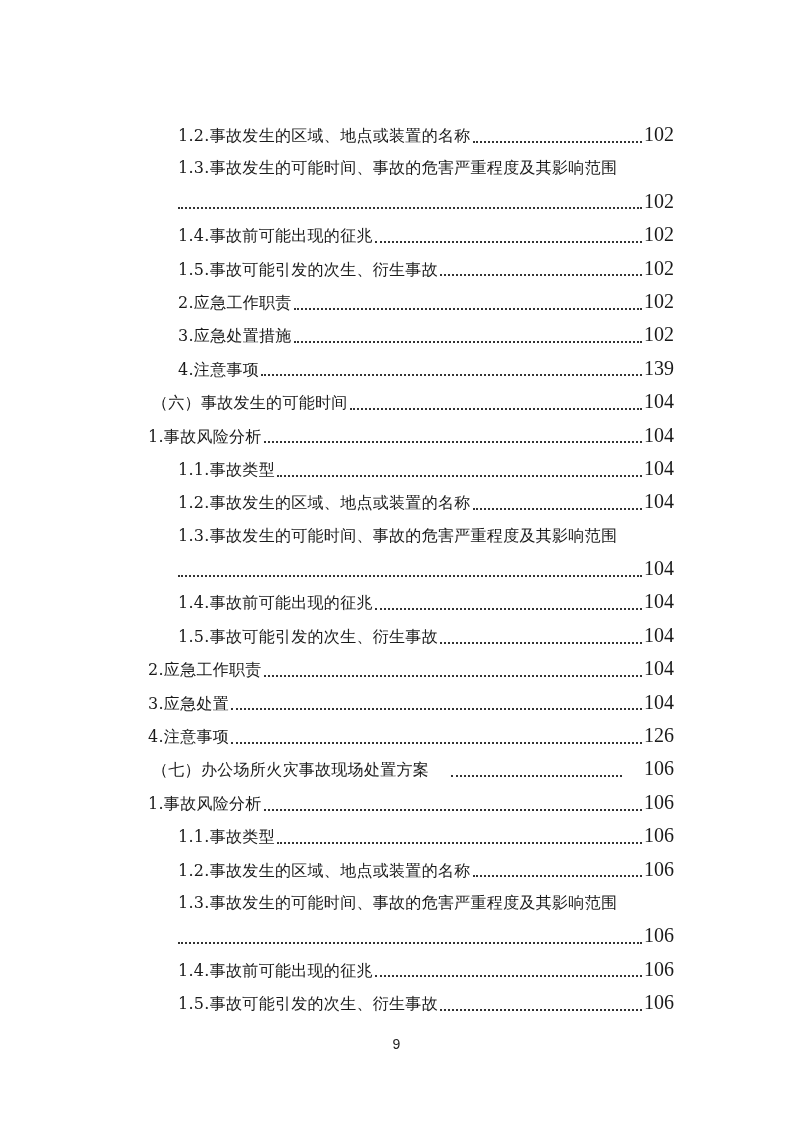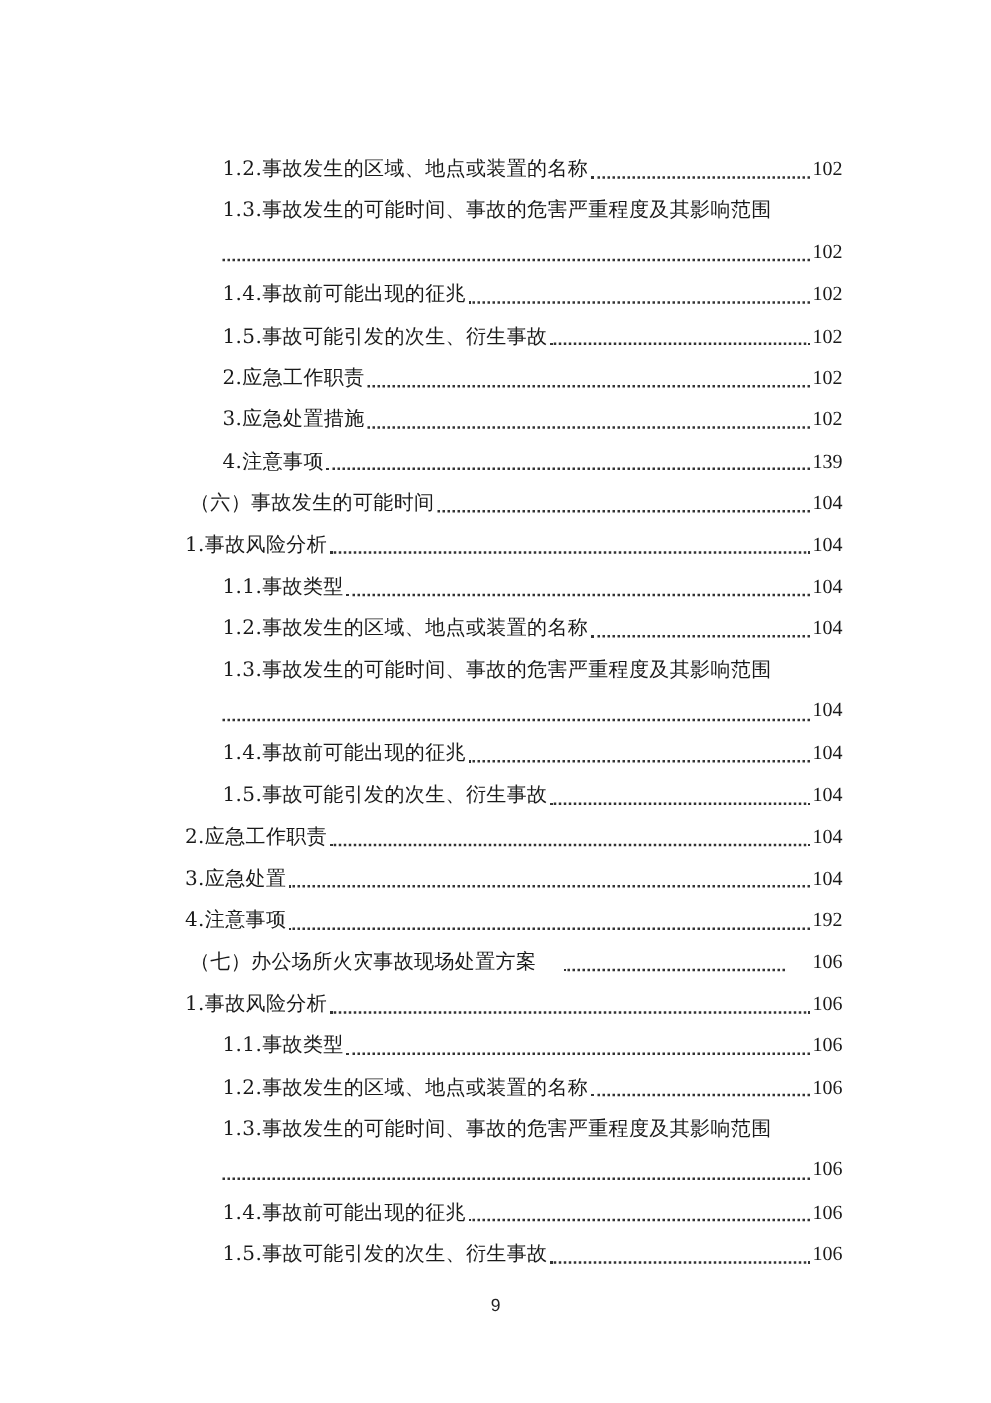--- a/index.html
+++ b/index.html
@@ -46,21 +46,21 @@
       overflow: hidden;
       margin: 0 2px;
       border-bottom: 2px dotted #333;
       height: 0;
       align-self: center;
       transform: translateY(7px);
     }
     .toc-entry .page-num {
       flex: 0 0 auto;
       font-family: "Liberation Serif", "DejaVu Serif", serif;
-      font-size: 16px;
+      font-size: 20px;
     }
     .page-footer {
       position: absolute;
       left: 0;
       width: 793px;
       top: 1018px;
       text-align: center;
       font-family: "Liberation Sans", "DejaVu Sans", sans-serif;
       font-size: 14px;
       color: #222;
@@ -153,21 +153,21 @@
         <span class="page-num">104</span>
       </div>
       <div class="toc-entry" style="padding-left: 0px;">
         <span class="label">3.应急处置</span>
         <span class="leader"></span>
         <span class="page-num">104</span>
       </div>
       <div class="toc-entry" style="padding-left: 0px;">
         <span class="label">4.注意事项</span>
         <span class="leader"></span>
-        <span class="page-num">192</span>
+        <span class="page-num">126</span>
       </div>
       <div class="toc-entry" style="padding-left: 4px; gap: 20px;">
         <span class="label">（七）办公场所火灾事故现场处置方案</span>
         <span class="leader"></span>
         <span class="page-num">106</span>
       </div>
       <div class="toc-entry" style="padding-left: 0px;">
         <span class="label">1.事故风险分析</span>
         <span class="leader"></span>
         <span class="page-num">106</span>

